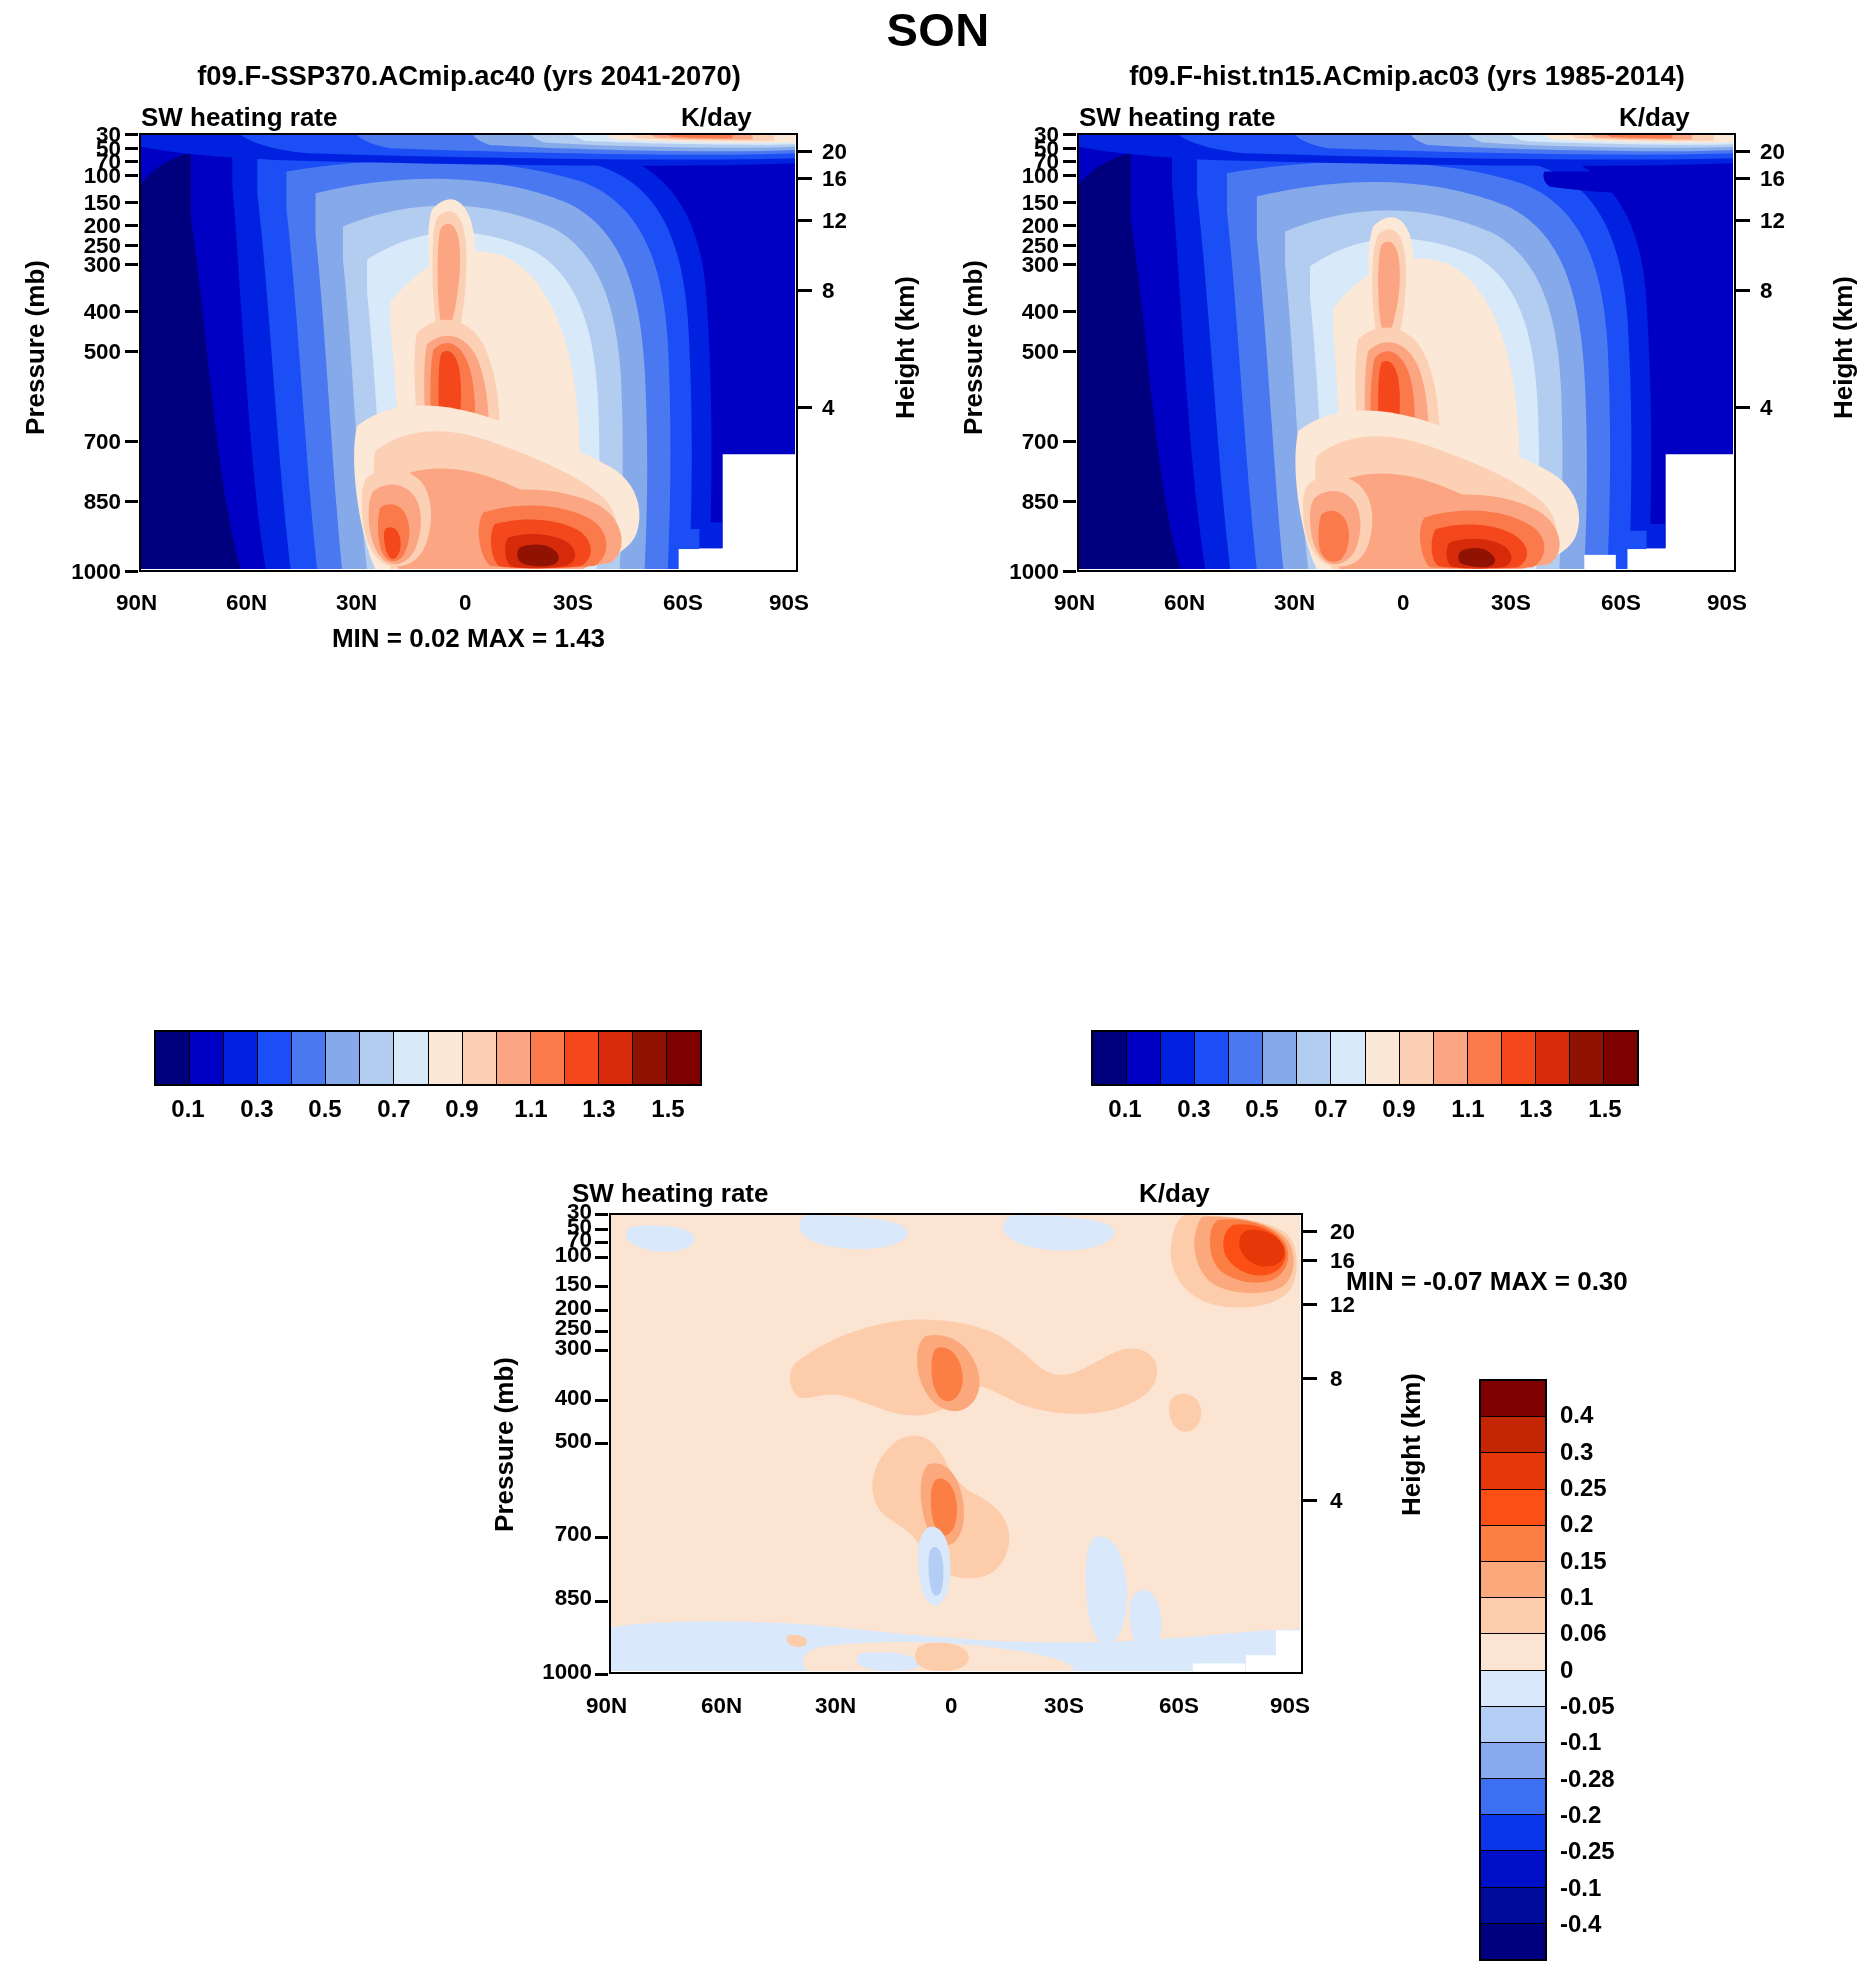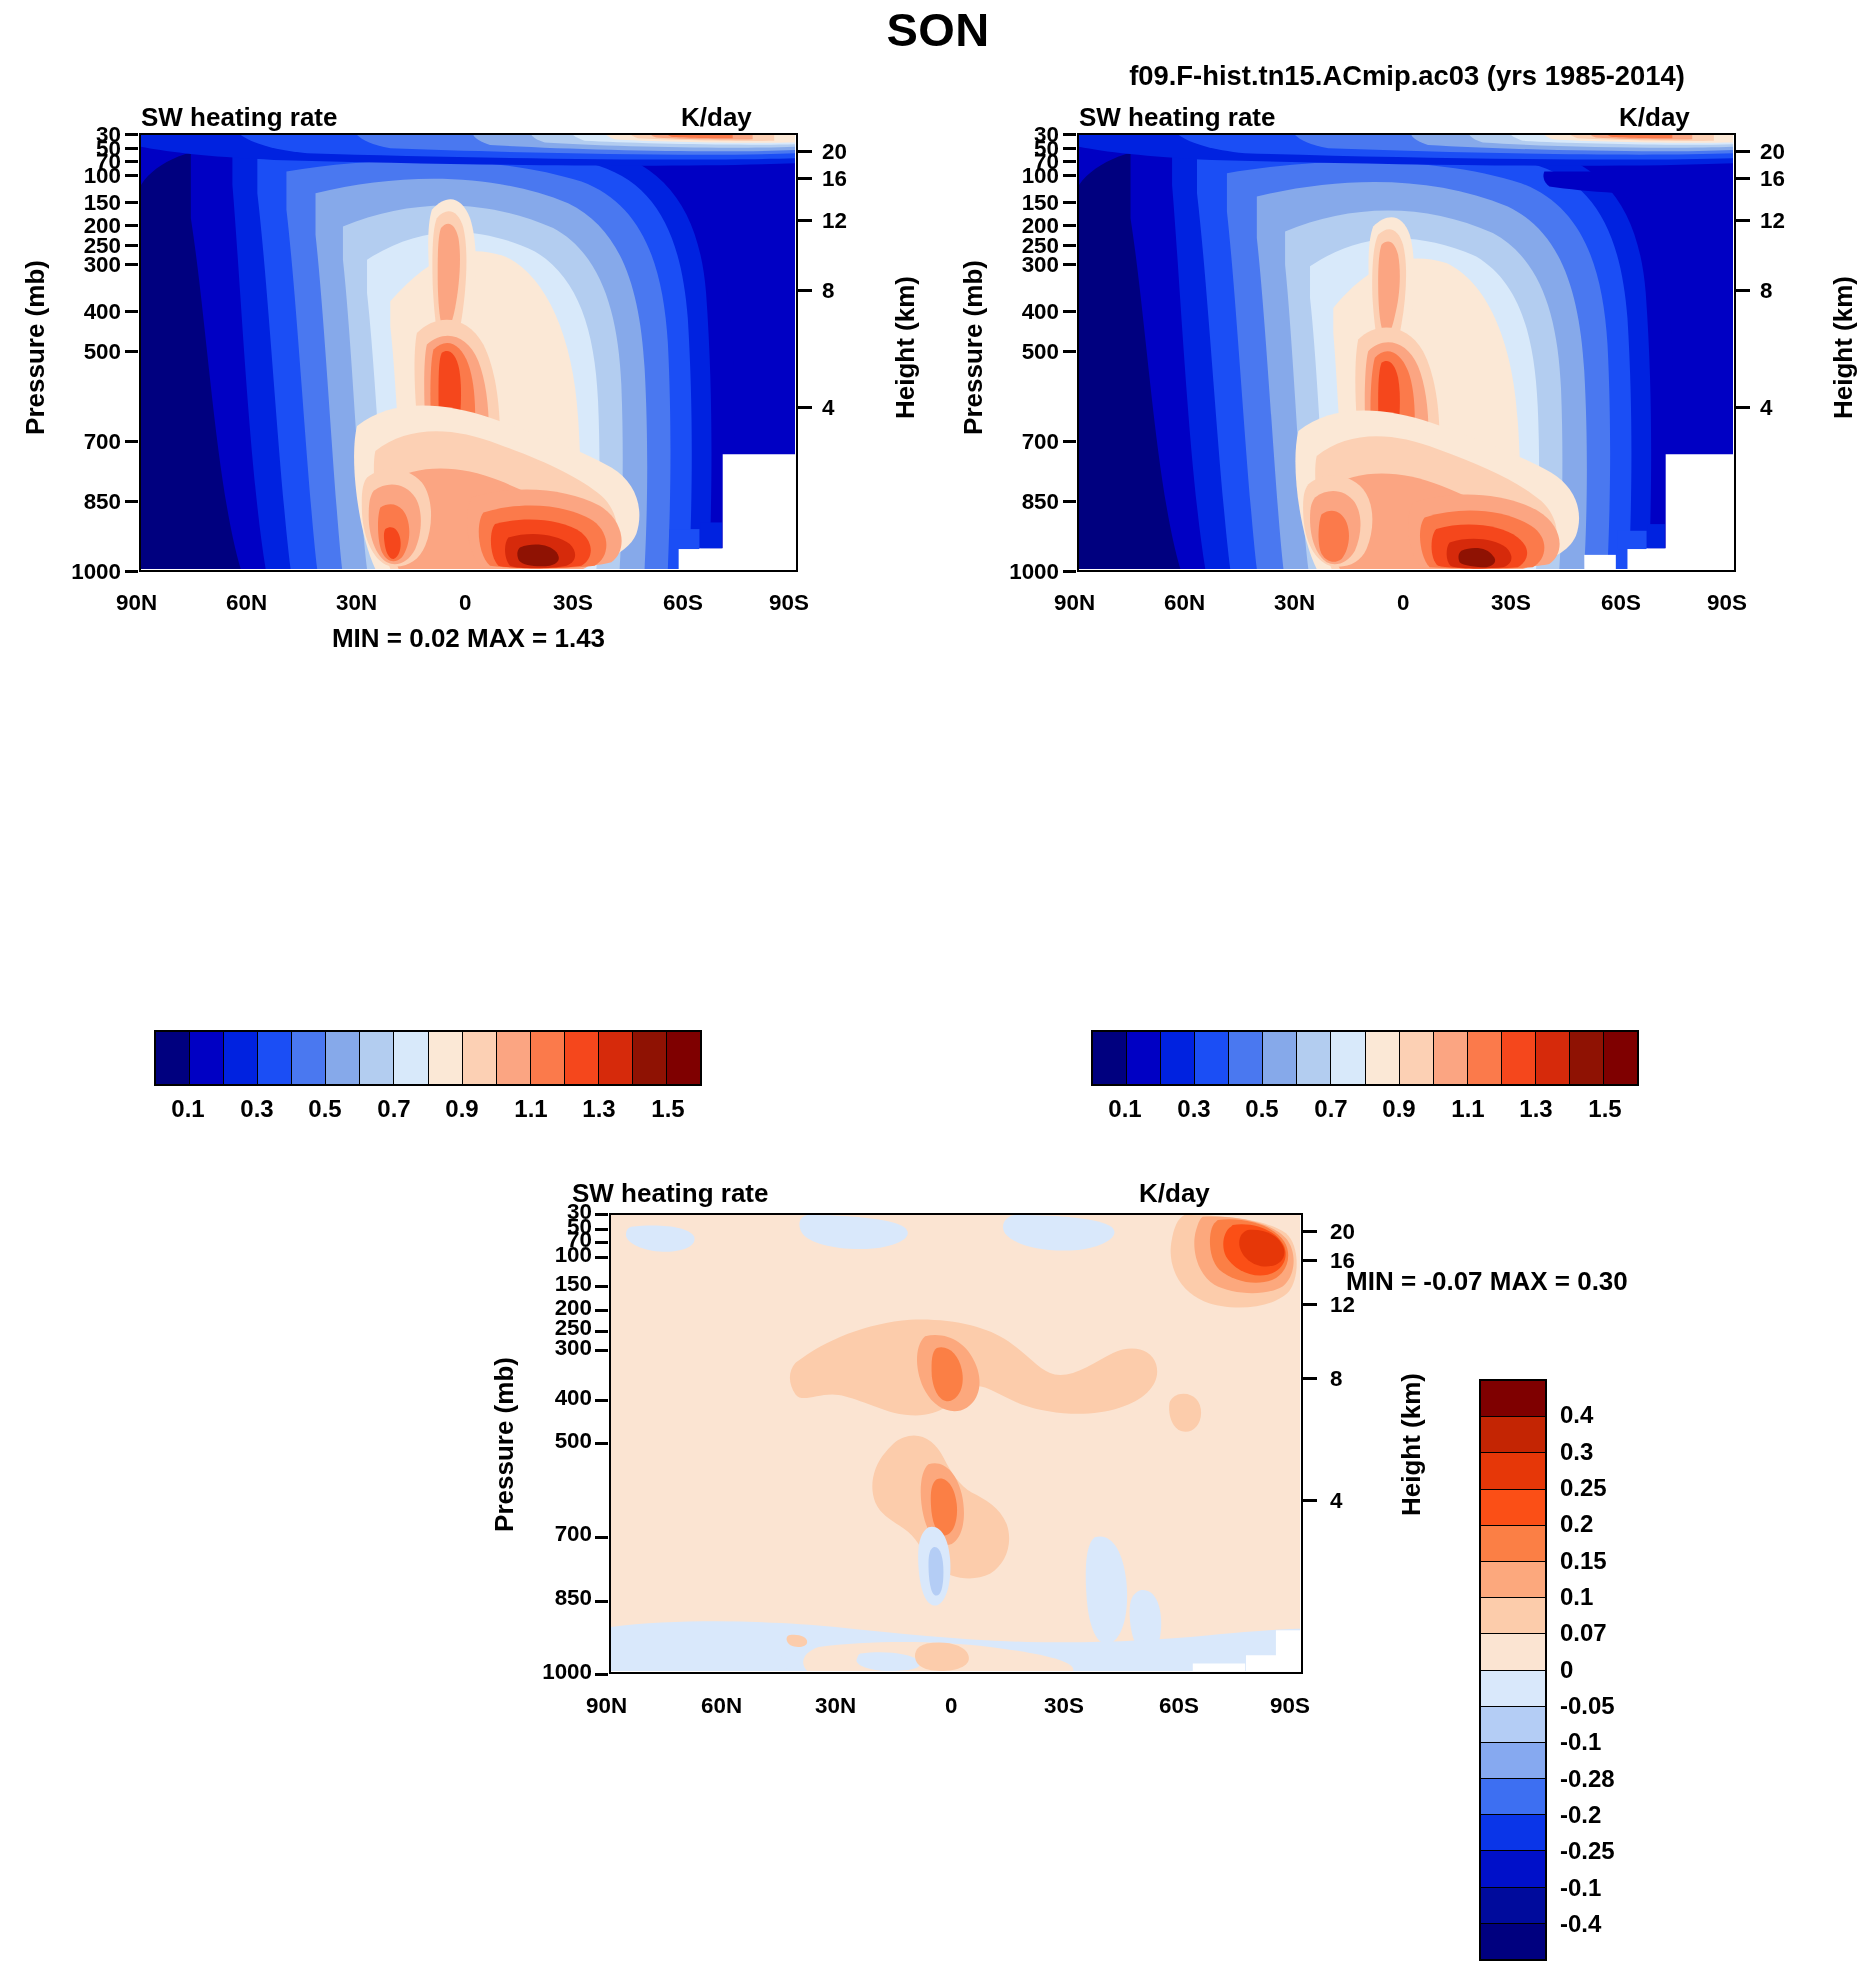--- a/index.html
+++ b/index.html
@@ -76,20 +76,21 @@
     transform:translateY(-50%); white-space:nowrap;
   }
 </style>
 </head>
 <body>
 
 <div id="fig-title" class="abs">SON</div>
 
 <div class="panel" style="left:0px; top:50px; width:938px; height:1097px;">
 
+  <div class="panel-title" style="top:10px;">f09.F-SSP370.ACmip.ac40 (yrs 2041-2070)</div>
 
   <div class="panel-sub" style="left:141px; top:52px;">SW heating rate</div>
   <div class="panel-sub" style="left:681px; top:52px;">K/day</div>
 
   <div class="plotbox" style="left:139px; top:83px; width:659px; height:439px;">
     <svg width="654" height="434" viewBox="0 0 787 522" preserveAspectRatio="none">
       <defs>
         <clipPath id="clipA">
             <rect x="0" y="0" width="787" height="522"></rect>
           </clipPath>
@@ -509,21 +510,21 @@
     <div style="background: rgb(0, 11, 156);"></div>
     <div style="background: rgb(0, 0, 127);"></div>
   </div>
 <div class="cbar-v-labels" style="left:1560px; top:1379px; width:166px; height:582px;" id="cbarVlab">
     <span style="top: 36px; left: 0px;">0.4</span>
     <span style="top: 73px; left: 0px;">0.3</span>
     <span style="top: 109px; left: 0px;">0.25</span>
     <span style="top: 145px; left: 0px;">0.2</span>
     <span style="top: 182px; left: 0px;">0.15</span>
     <span style="top: 218px; left: 0px;">0.1</span>
-    <span style="top: 254px; left: 0px;">0.07</span>
+    <span style="top: 254px; left: 0px;">0.06</span>
     <span style="top: 291px; left: 0px;">0</span>
     <span style="top: 327px; left: 0px;">-0.05</span>
     <span style="top: 363px; left: 0px;">-0.1</span>
     <span style="top: 400px; left: 0px;">-0.28</span>
     <span style="top: 436px; left: 0px;">-0.2</span>
     <span style="top: 472px; left: 0px;">-0.25</span>
     <span style="top: 509px; left: 0px;">-0.1</span>
     <span style="top: 545px; left: 0px;">-0.4</span>
   </div>
 

